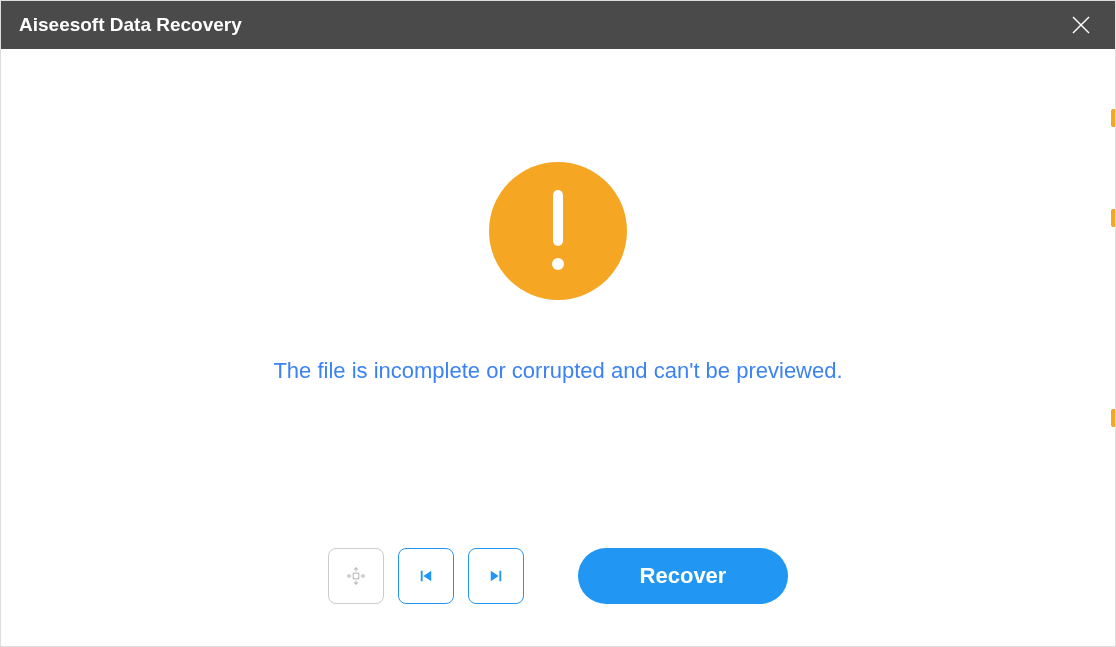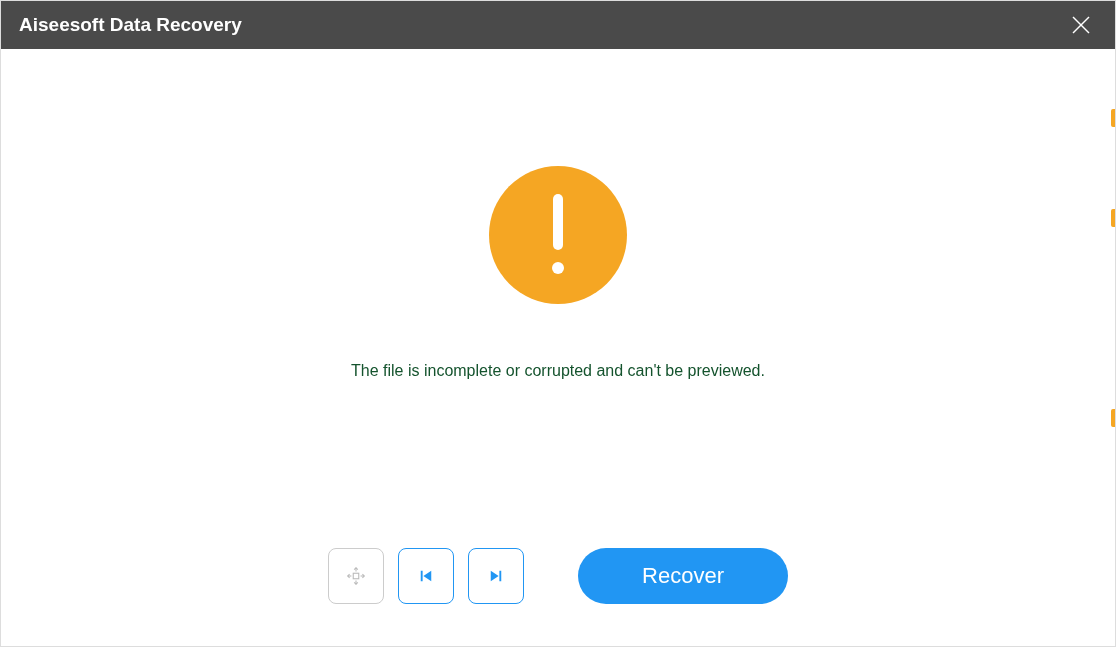--- a/index.html
+++ b/index.html
@@ -66,22 +66,22 @@
       align-items: center;
       justify-content: center;
       margin-bottom: 58px;
       margin-top: -40px;
     }
     .warning-icon svg {
       width: 24px;
       height: 90px;
     }
     .message {
-      color: #14532d;
-      font-size: 16px;
+      color: #3b82f6;
+      font-size: 22px;
       font-weight: 400;
       text-align: center;
     }
     .toolbar {
       height: 110px;
       display: flex;
       align-items: center;
       justify-content: center;
       gap: 14px;
       padding-bottom: 30px;
@@ -109,21 +109,21 @@
     }
     .recover-btn {
       margin-left: 40px;
       width: 210px;
       height: 56px;
       background: #2196f3;
       border: none;
       border-radius: 28px;
       color: #ffffff;
       font-size: 22px;
-      font-weight: 400;
+      font-weight: 700;
       cursor: pointer;
       display: flex;
       align-items: center;
       justify-content: center;
     }
     .side-markers {
       position: absolute;
       right: 0;
       top: 48px;
       bottom: 0;

